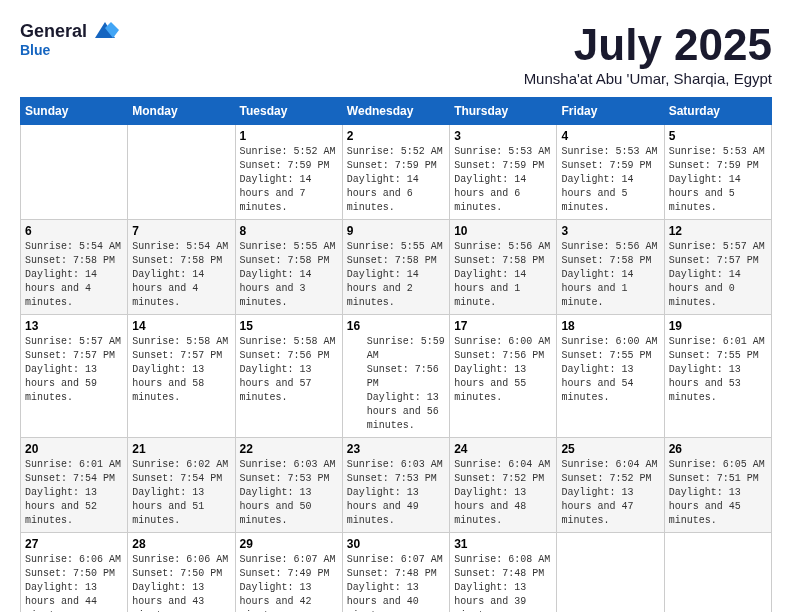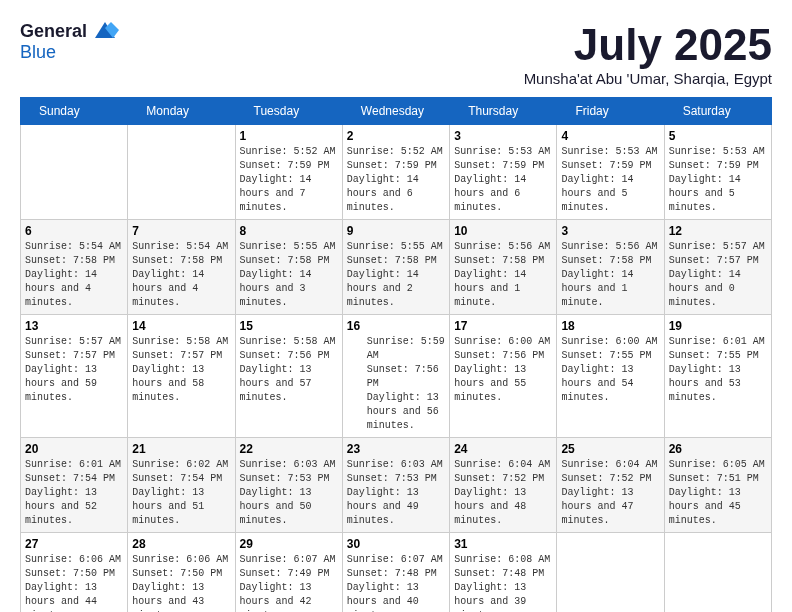--- a/index.html
+++ b/index.html
@@ -41,24 +41,24 @@
       font-weight: normal;
     }
     .calendar {
       width: 100%;
       border-collapse: collapse;
       font-size: 11px;
     }
     .calendar th {
       background: #1565c0;
       color: #fff;
-      padding: 6px 18px;
+      padding: 6px 4px;
       text-align: left;
       font-size: 12px;
-      font-weight: normal;
+      font-weight: bold;
       border: 1px solid #1565c0;
     }
     .calendar td {
       border: 1px solid #ccc;
       vertical-align: top;
       padding: 4px;
       width: calc(100% / 7);
       min-height: 80px;
       background: #fff;
     }
@@ -85,21 +85,21 @@
 
 <div class="header">
   <div class="logo">
     <div class="logo-top">
       <span style="font-size:18px;font-weight:bold;color:#1a1a2e;">General</span>
       <svg width="28" height="22" viewBox="0 0 28 22">
         <polygon points="4,18 14,2 24,18" fill="#1565c0"></polygon>
         <polygon points="14,8 22,18 28,10 20,2" fill="#42a5f5"></polygon>
       </svg>
     </div>
-    <span style="font-size:18px;font-weight:normal;color:#1565c0;margin-left:0;">Blue</span>
+    <span style="font-size:14px;font-weight:bold;color:#1565c0;margin-left:0;">Blue</span>
   </div>
   <div class="title-block">
     <div class="month-title">July 2025</div>
     <div class="location">Munsha'at Abu 'Umar, Sharqia, Egypt</div>
   </div>
 </div>
 
 <table class="calendar">
   <thead>
     <tr>

